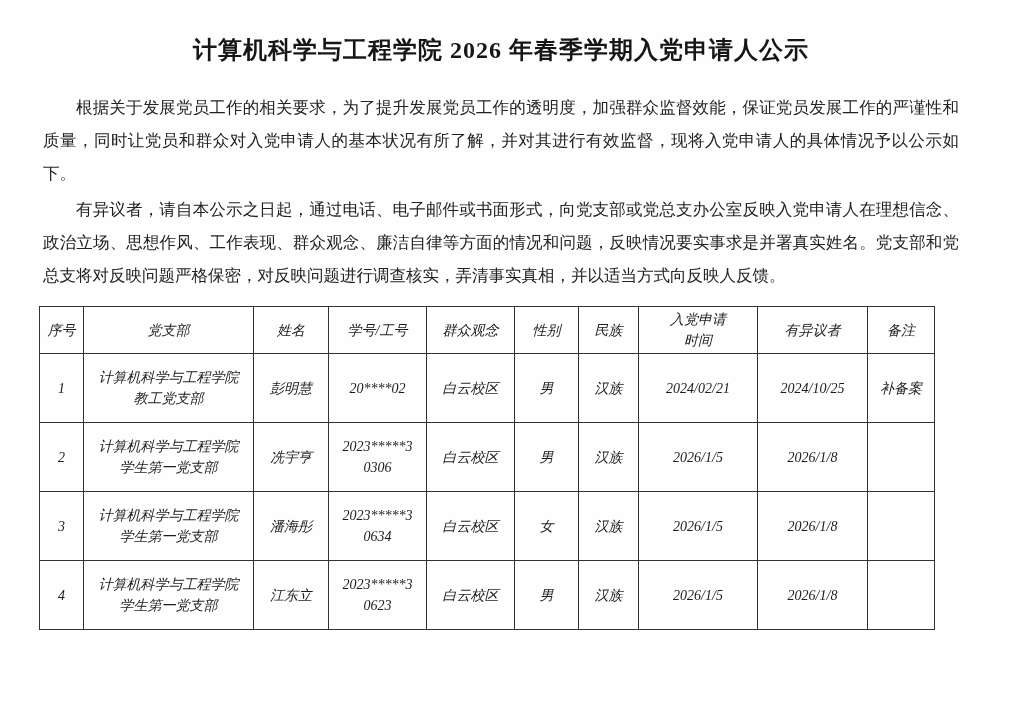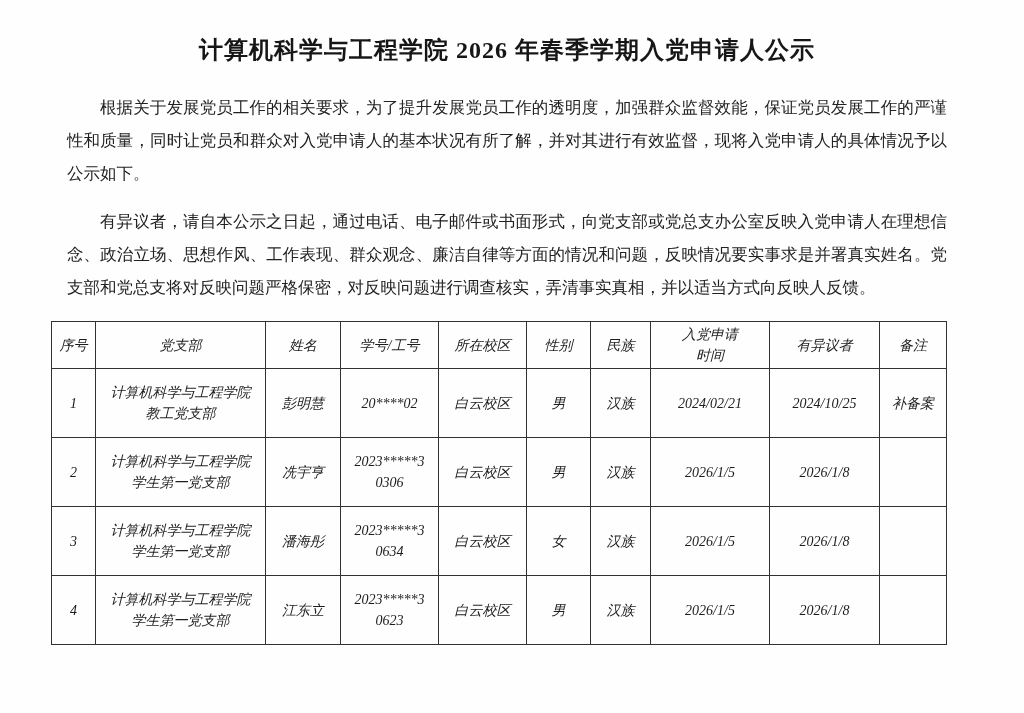--- a/index.html
+++ b/index.html
@@ -9,37 +9,37 @@
     font-family: "Liberation Serif", "DejaVu Serif", serif;
     color: #1e1e1e;
   }
   .page {
     position: relative;
     width: 1024px;
     height: 713px;
     background: #fefefe;
     overflow: hidden;
     box-sizing: border-box;
-    padding: 28px 61px 0 51px;
+    padding: 28px 61px 0 39px;
   }
   .doc-title {
     font-size: 24px;
     font-weight: bold;
     text-align: center;
     margin: 6px 0 25px 0;
     letter-spacing: 1px;
     color: #161616;
     font-family: "Liberation Serif", "DejaVu Serif", serif;
   }
   .para {
     font-size: 16.5px;
     line-height: 33px;
     text-align: justify;
     text-indent: 2em;
-    margin: 16px;
+    margin: 4px;
     color: #222222;
   }
   .para + .para {
     margin-top: 3px;
     font-family: Liberation Mono, monospace;
   }
   .notice-table {
     border-collapse: collapse;
     table-layout: fixed;
     width: 895px;
@@ -86,21 +86,21 @@
         <col style="width: 119px;">
         <col style="width: 110px;">
         <col style="width: 67px;">
       </colgroup>
     <thead>
       <tr>
           <th>序号</th>
           <th>党支部</th>
           <th>姓名</th>
           <th>学号/工号</th>
-          <th>所在校区</th>
+          <th>群众观念</th>
           <th>性别</th>
           <th>民族</th>
           <th>入党申请
 时间</th>
           <th>有异议者</th>
           <th>备注</th>
         </tr>
     </thead>
     <tbody>
         <tr>

